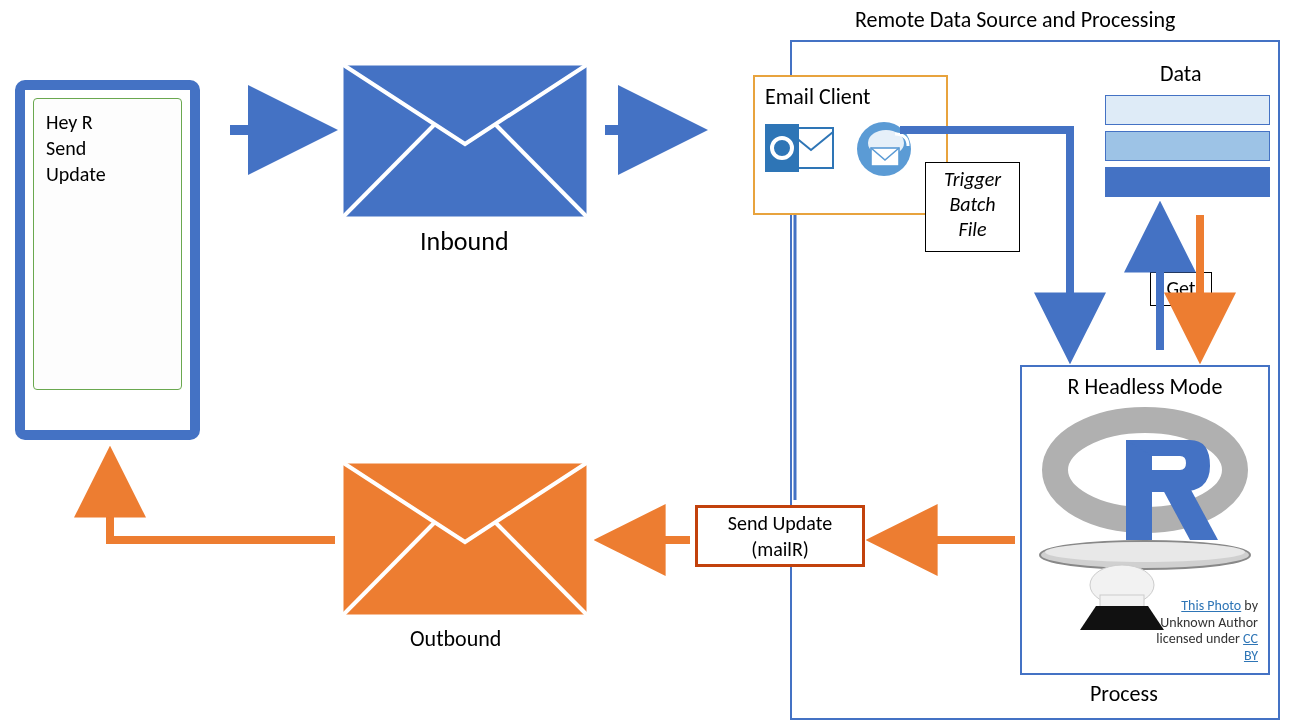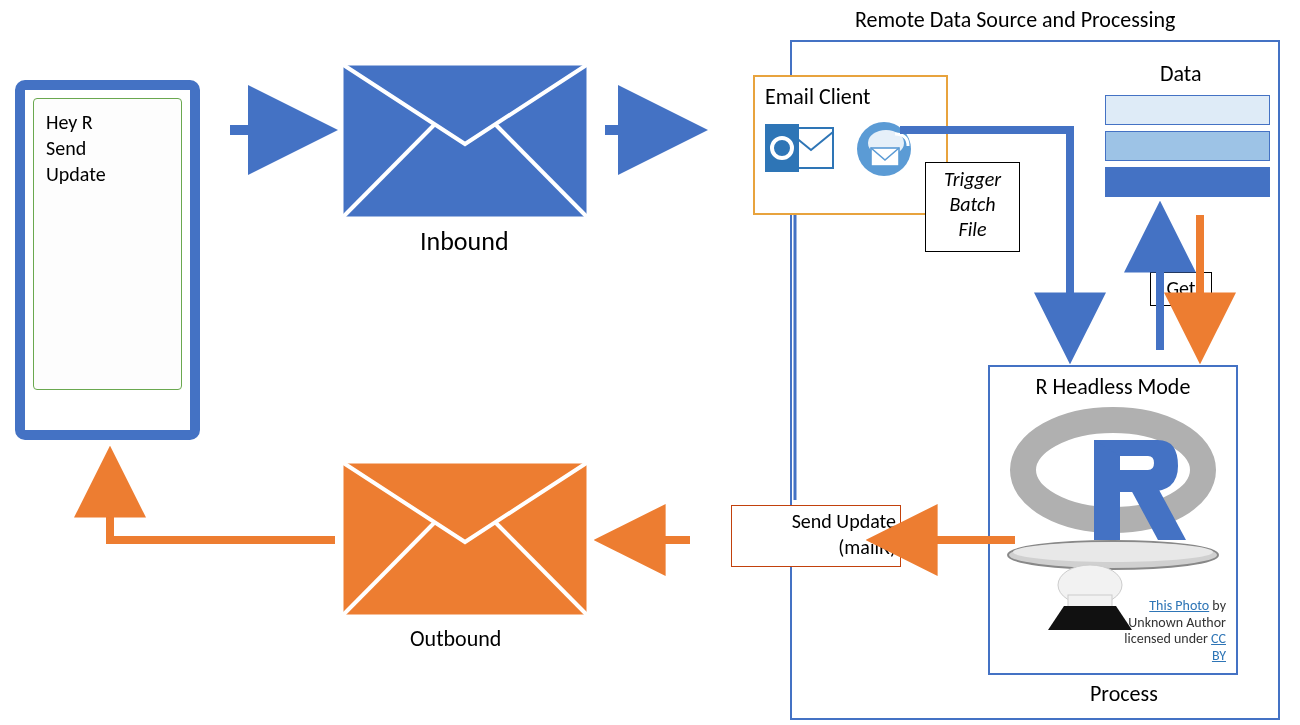--- a/index.html
+++ b/index.html
@@ -48,32 +48,32 @@
   }
   .data-title { left:1160px; top:60px; font-size:22px; }
   .data-stack { left:1105px; top:95px; width:165px; }
   .data-bar { height:30px; border:1px solid #4472C4; margin-bottom:6px; box-sizing:border-box; }
   .get-box {
     left:1150px; top:272px; width:60px; height:32px;
     border:1px solid #000; background:#fff; text-align:center;
     font-size:20px; line-height:30px;
   }
   .r-box {
-    left:988px; top:365px; width:250px; height:310px;
+    left:1020px; top:365px; width:250px; height:310px;
     border:2px solid #4472C4; box-sizing:border-box; background:#fff;
     padding:6px 8px;
   }
   .r-title { font-size:22px; text-align:center; }
   .r-attr { font-size:14px; color:#333; line-height:1.2; position:absolute; right:10px; bottom:8px; text-align:right; width:115px;}
   .r-attr a { color:#2E75B6; text-decoration:underline; }
   .process-label { left:1090px; top:680px; font-size:22px; }
   .send-box {
     left:695px; top:505px; width:170px; height:62px;
-    border:1px solid #c2410c; background:#fff; text-align:right;
-    font-size:20px; padding:2px 4px; box-sizing:border-box; line-height:1.3;margin-left:36px;
+    border:3px solid #c2410c; background:#fff; text-align:center;
+    font-size:20px; padding:2px 4px; box-sizing:border-box; line-height:1.3;
   }
   .inbound-label { left:420px; top:225px; font-size:26px; }
   .outbound-label { left:410px; top:625px; font-size:22px; }
 </style>
 </head>
 <body>
 
 <div class="abs remote-box"></div>
 <div class="abs remote-title label">Remote Data Source and Processing</div>
 

